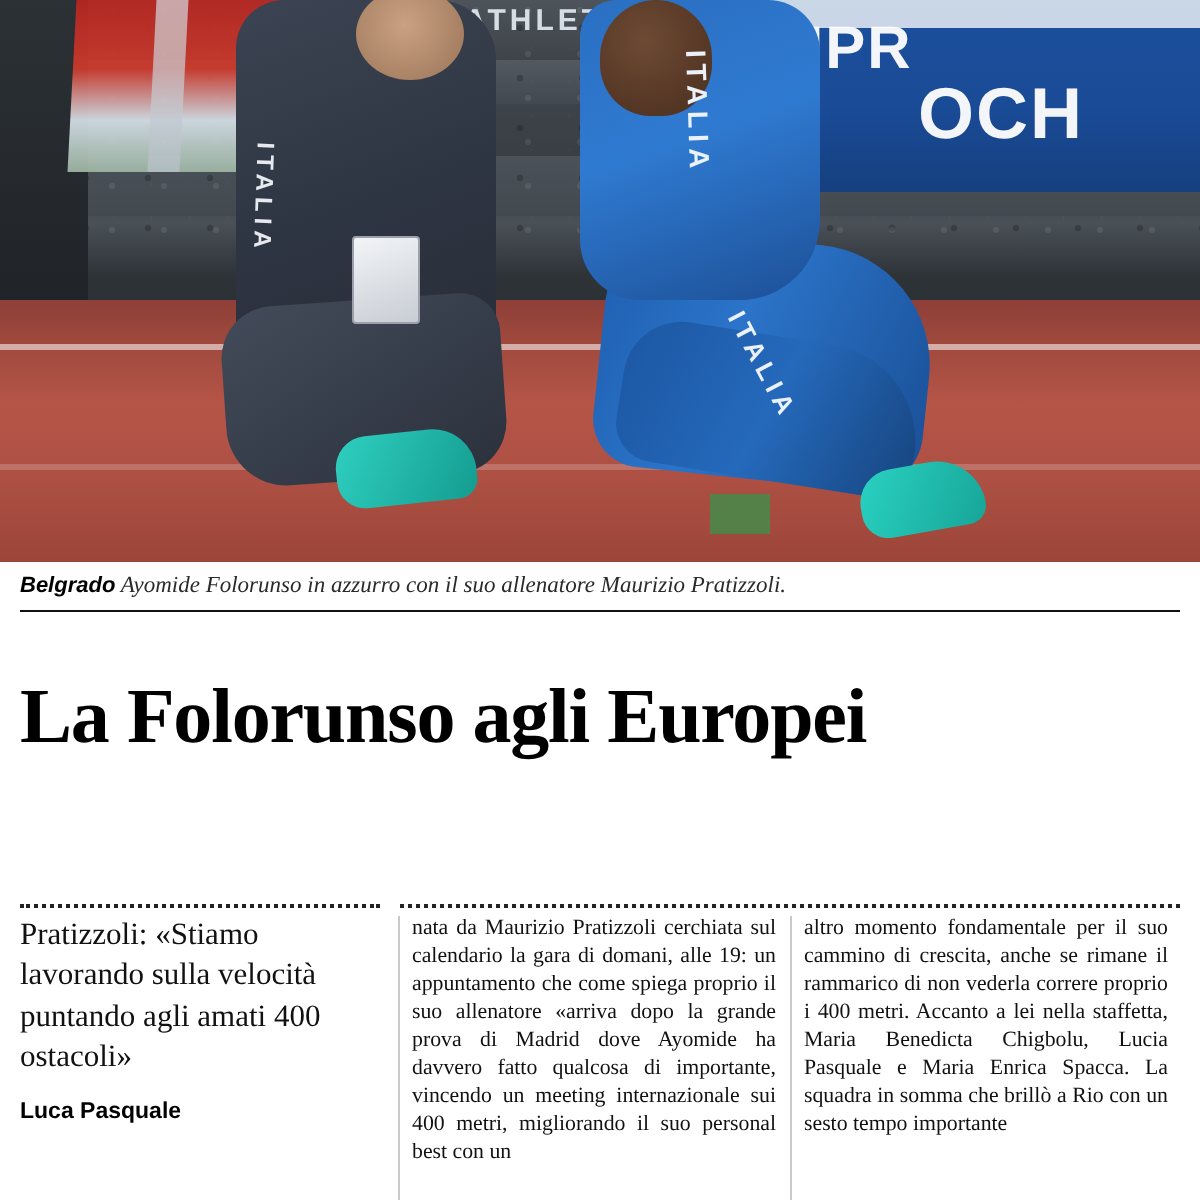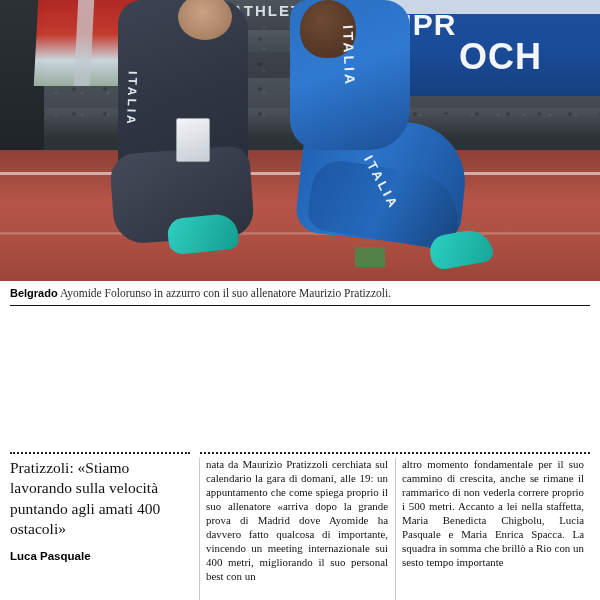--- a/index.html
+++ b/index.html
@@ -187,20 +187,21 @@
   }
 
   
   .caption {
     position: absolute;
     left: 10px; top: 287px; width: 580px;
     font-family: "Liberation Serif", serif;
     font-size: 11.5px;
     color: #111;
     line-height: 1.2;
+    font-style: italic;
   }
   .caption .place {
     font-family: "Liberation Sans", sans-serif;
     font-weight: bold;
     font-size: 11px;
     color: #000;
   }
   .caption .cap-text { color: #2a2a2a; }
 
   .rule-thin {
@@ -337,37 +338,38 @@
   </div>
 
   <div class="caption">
     <span class="place">Belgrado</span>
     <span class="cap-text">Ayomide Folorunso in azzurro con il suo allenatore Maurizio Pratizzoli.</span>
   </div>
 
   <div class="rule-thin"></div>
 
   <h1 class="headline">
+    <span class="l1">La Folorunso agli Europei</span>
   </h1>
 
   <div class="rule-dotted"></div>
   <div class="rule-dotted2"></div>
 
   <div class="col-div cd1"></div>
   <div class="col-div cd2"></div>
 
   <div class="cols">
 
     <div class="col">
       <div class="occhiello">Pratizzoli: «Stiamo lavorando sulla velocità puntando agli amati 400 ostacoli»</div>
       <div class="byline">Luca Pasquale</div>
     </div>
 
     <div class="col">
       <div class="body-text">nata da Maurizio Pratizzoli cerchiata sul calendario la gara di domani, alle 19: un appuntamento che come spiega proprio il suo allenatore «arriva dopo la grande prova di Madrid dove Ayomide ha davvero fatto qualcosa di importante, vincendo un meeting internazionale sui 400 metri, migliorando il suo personal best con un</div>
     </div>
 
     <div class="col">
-      <div class="body-text">altro momento fondamentale per il suo cammino di crescita, anche se rimane il rammarico di non vederla correre proprio i 500 metri. Accanto a lei nella staffetta, Maria Benedicta Chigbolu, Lucia Pasquale e Maria Enrica Spacca. La squadra in somma che brillò a Rio con un sesto tempo importante</div>
+      <div class="body-text">altro momento fondamentale per il suo cammino di crescita, anche se rimane il rammarico di non vederla correre proprio i 400 metri. Accanto a lei nella staffetta, Maria Benedicta Chigbolu, Lucia Pasquale e Maria Enrica Spacca. La squadra in somma che brillò a Rio con un sesto tempo importante</div>
     </div>
 
   </div>
 </div>
 
 </body></html>

